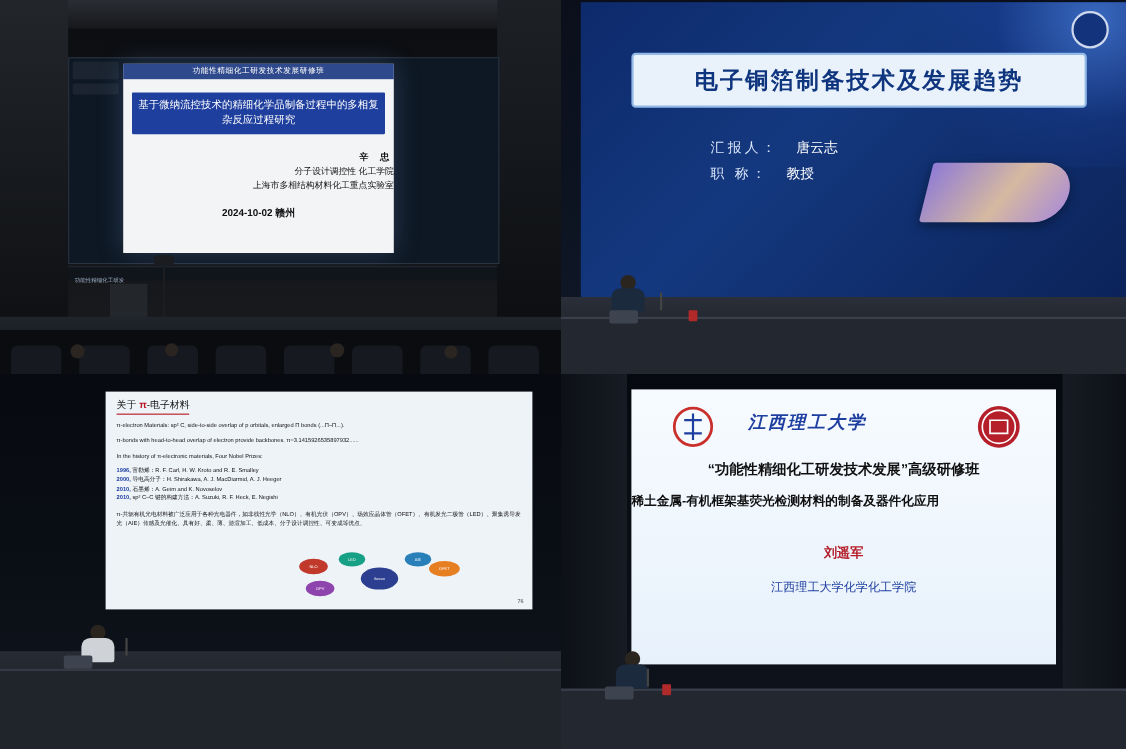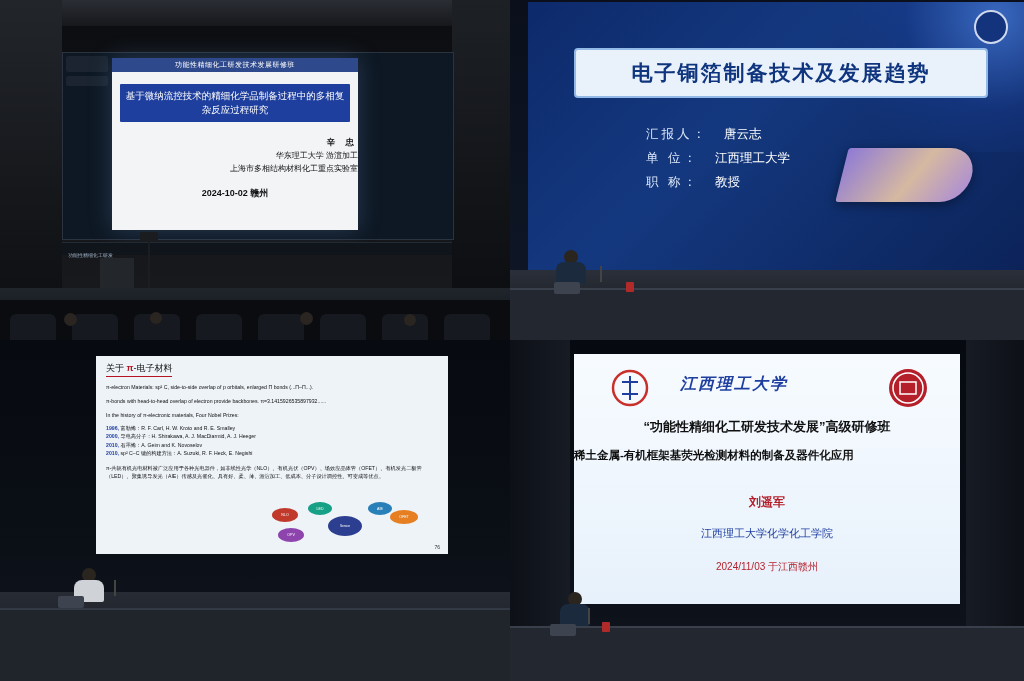--- a/index.html
+++ b/index.html
@@ -37,21 +37,21 @@
   .p2 .titlebar{position:absolute;left:46px;top:46px;width:410px;height:46px;background:#e9f2fb;border:2px solid #93b9e6;border-radius:4px;display:flex;align-items:center;justify-content:center;}
   .p2 .titlebar span{color:#10357f;font-size:21px;font-weight:bold;letter-spacing:2px;}
   .p2 .meta{position:absolute;left:118px;top:120px;color:#dbe7fb;font-size:12.5px;line-height:24px;}
   .p2 .meta .lbl{letter-spacing:3px;margin-top:15px;}
   .p2 .meta .val{color:#ffffff;margin-left:16px;}
   .p2 .foil{position:absolute;right:58px;top:146px;width:130px;height:54px;background:linear-gradient(120deg,#8f7bd6,#d6b9a0 55%,#a98ad8);border-radius:3px 28px 26px 3px;transform:skewX(-14deg);box-shadow:0 3px 10px rgba(0,0,0,.4);}
   .p2 .deskrow{position:absolute;left:0;top:270px;width:100%;height:70px;background:linear-gradient(180deg,#2a2f39,#12151b);}
   .p2 .deskpanel{position:absolute;left:0;top:288px;width:100%;height:52px;background:#232830;border-top:2px solid #39404c;}
   
   .p3{background:linear-gradient(180deg,#070a10 0%,#0b0f16 60%,#121620 100%);}
-  .p3 .slide{position:absolute;left:96px;top:16px;width:352px;height:198px;background:#eef3f8;}
+  .p3 .slide{position:absolute;left:96px;top:16px;width:388px;height:198px;background:#eef3f8;}
   .p3 .st{margin:6px 0 0 10px;font-size:9px;color:#111;}
   .p3 .st b{color:#b7121f;}
   .p3 .ul{border-bottom:1.5px solid #b7121f;display:inline-block;padding-bottom:1px;}
   .p3 .body{margin:6px 10px 0;font-size:5.2px;line-height:8.2px;color:#111;}
   .p3 .list{margin:4px 10px 0;font-size:5.2px;line-height:8.6px;color:#111;}
   .p3 .list .yr{color:#1f3fa0;font-weight:bold;}
   .p3 .para{margin:6px 10px 0;font-size:5.2px;line-height:8.4px;color:#111;}
   .p3 .bubbles{position:absolute;left:176px;bottom:6px;width:150px;height:46px;}
   .p3 .bub{position:absolute;border-radius:50%;color:#fff;font-size:3.6px;display:flex;align-items:center;justify-content:center;}
   .p3 .pageno{position:absolute;right:8px;bottom:4px;font-size:5px;color:#333;}
@@ -87,21 +87,21 @@
     <div class="wallL"></div>
     <div class="wallR"></div>
     <div class="screenbox"></div>
     <div class="uibar"></div>
     <div class="uibar2"></div>
     <div class="slide">
       <div class="tbar">功能性精细化工研发技术发展研修班</div>
       <div class="title">基于微纳流控技术的精细化学品制备过程中的多相复杂反应过程研究</div>
       <div class="who">
         <div class="nm">辛 忠</div>
-        <div>华东理工大学 游渲加工</div>
+        <div>分子设计调控性 化工学院</div>
         <div>上海市多相结构材料化工重点实验室</div>
       </div>
       <div class="date">2024-10-02 赣州</div>
     </div>
     <div class="taskbar">
       <span>功能性精细化工研发</span>
     </div>
     <div class="tripodhead"></div>
     <div class="tripod"></div>
     <div class="podium"></div>
@@ -124,21 +124,20 @@
 
   <div class="cell p2">
     <div class="slide">
       <div class="swirl"></div>
       <div class="logo"></div>
       <div class="titlebar">
         <span>电子铜箔制备技术及发展趋势</span>
       </div>
       <div class="meta">
         <div><span class="lbl">汇报人：</span><span class="val">唐云志</span></div>
-        <div><span class="lbl">单 位：</span><span class="val">江西理工大学</span></div>
         <div><span class="lbl">职 称：</span><span class="val">教授</span></div>
       </div>
       <div class="foil"></div>
     </div>
     <div class="deskrow"></div>
     <div class="deskpanel"></div>
     <div class="spk" style="left:46px;top:250px;">
       <div class="hd"></div>
       <div class="bd"></div>
     </div>
@@ -195,21 +194,20 @@
       <div class="uni">江西理工大学</div>
       <svg class="crest" style="right:30px;top:12px;width:44px;height:46px;" viewBox="0 0 44 46">
         <circle cx="22" cy="22" r="19" fill="#b51f2a"></circle>
         <circle cx="22" cy="22" r="15" fill="none" stroke="#fff" stroke-width="1.5"></circle>
         <path d="M14 16 h16 v12 h-16 z" fill="none" stroke="#fff" stroke-width="1.5"></path>
       </svg>
       <div class="l1">“功能性精细化工研发技术发展”高级研修班</div>
       <div class="l2">稀土金属-有机框架基荧光检测材料的制备及器件化应用</div>
       <div class="l3">刘遥军</div>
       <div class="l4">江西理工大学化学化工学院</div>
-      <div class="l5">2024/11/03 于江西赣州</div>
     </div>
     <div class="desk"></div>
     <div class="spk" style="left:50px;top:252px;">
       <div class="hd"></div>
       <div class="bd"></div>
     </div>
     <div class="lap" style="left:40px;top:284px;"></div>
     <div class="cup" style="left:92px;top:282px;"></div>
     <div class="mic" style="left:78px;top:268px;"></div>
   </div>

